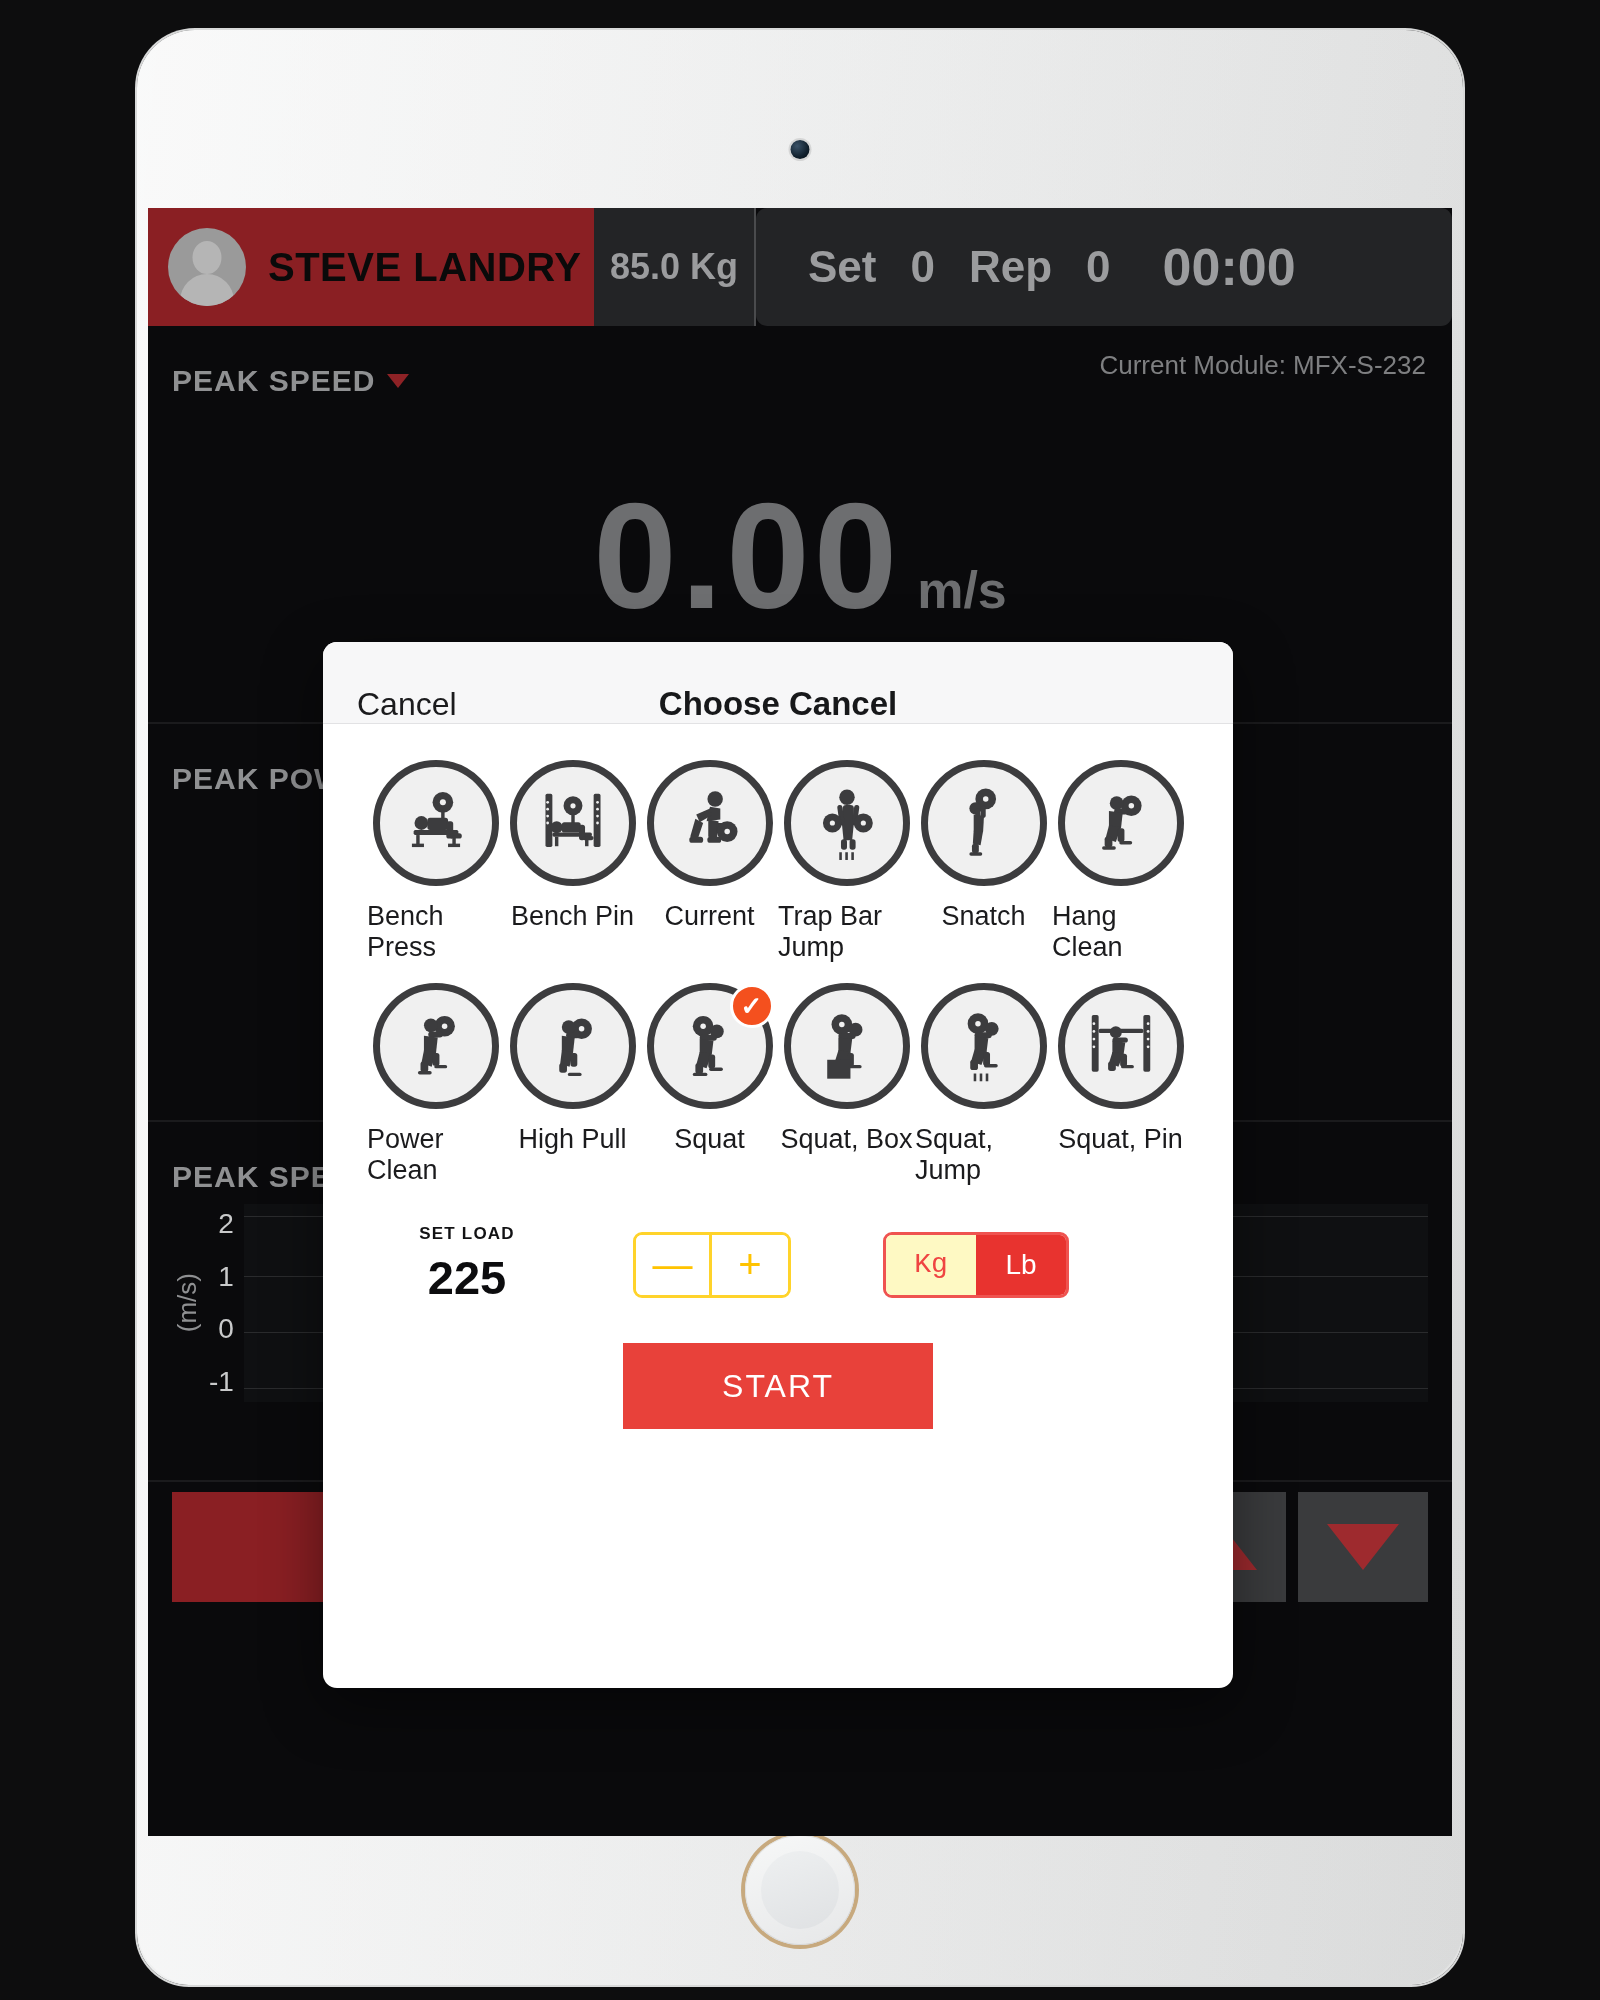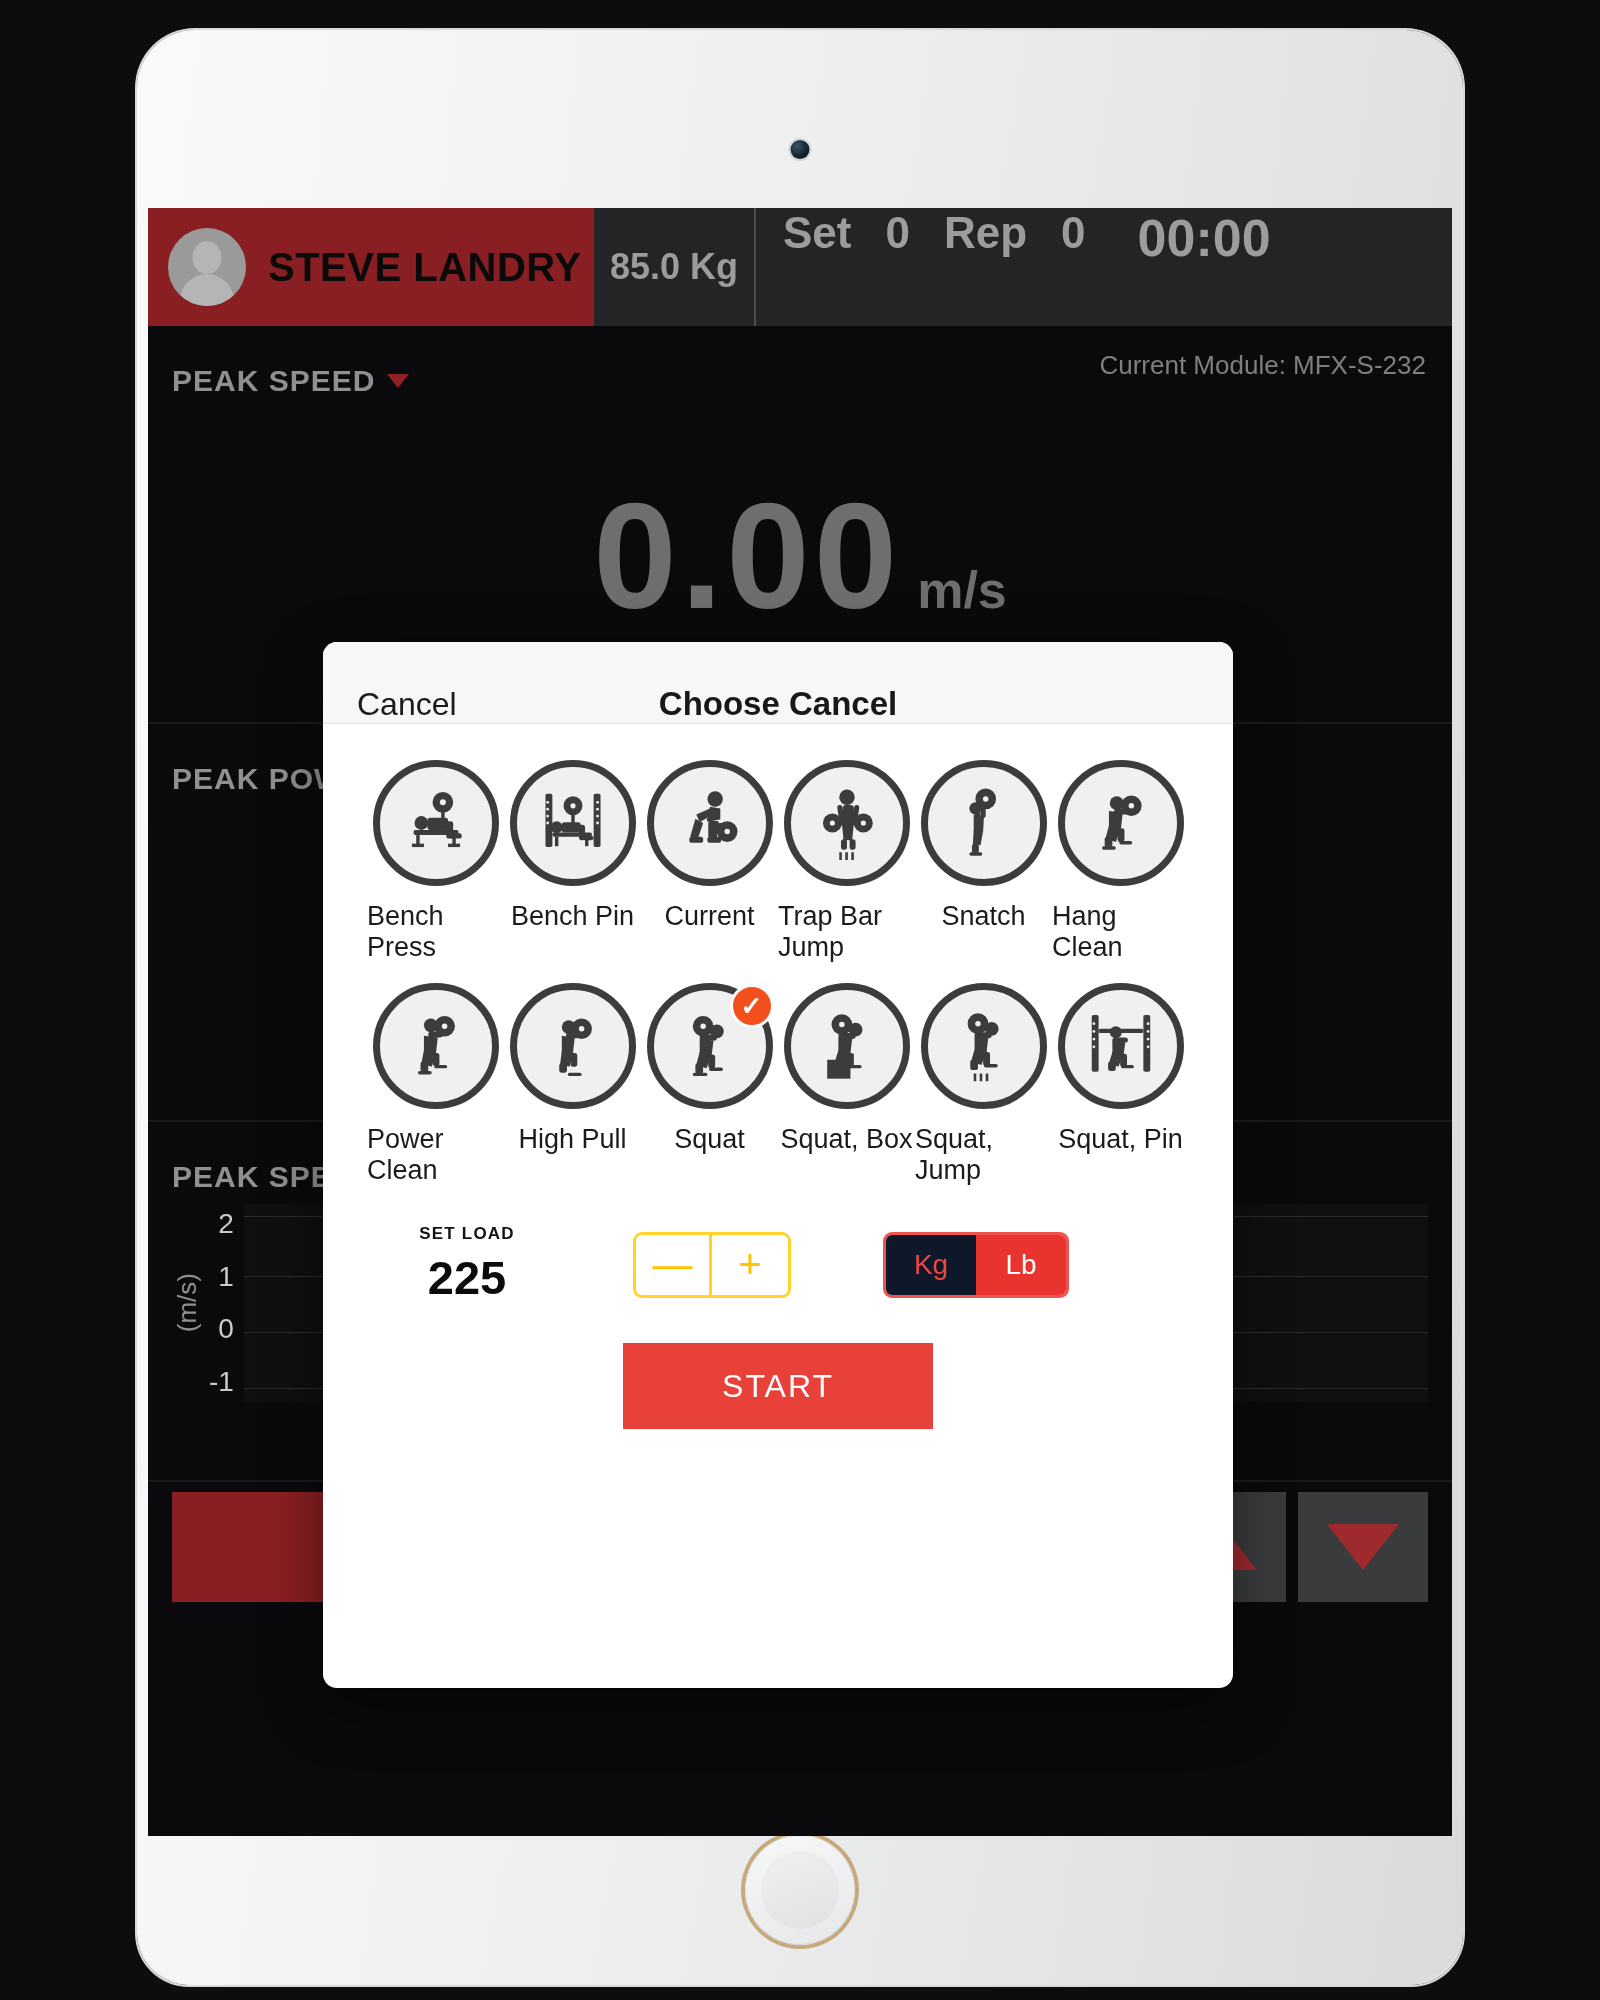--- a/index.html
+++ b/index.html
@@ -74,24 +74,24 @@
     font-family:"Liberation Sans Narrow","Liberation Sans",sans-serif;
   }
   .kg-cell {
     width:162px; background:#232426; color:#9b9c9e; display:flex;
     align-items:center; justify-content:center; font-size:36px; font-weight:700;
     border-right:2px solid #4a4b4d;
     font-family:"Liberation Sans Narrow","Liberation Sans",sans-serif;
   }
   .meters {
     flex:1; background:#232426; color:#9b9c9e; display:flex;
-    gap:34px; padding-left:27px;
+    align-items:center; gap:34px; padding-left:52px;
     font-size:44px; font-weight:700;
     font-family:"Liberation Sans Narrow","Liberation Sans",sans-serif;
-    white-space:nowrap; overflow:hidden;
+    white-space:nowrap; overflow:hidden;border-radius:11px;
   }
   .meters .num { color:#9b9c9e; }
   .timer { font-size:52px; margin-left:18px; }
 
   
   .panel { position:relative; border-bottom:2px solid #1b1b1d; padding:0 24px; }
   .panel-title {
     color:#8f9092; font-size:30px; font-weight:700; letter-spacing:1px;
     padding:38px 0 0 0; display:flex; align-items:center; gap:12px;
     font-family:"Liberation Sans Narrow","Liberation Sans",sans-serif;
@@ -200,21 +200,21 @@
     color:#ffc300; font-size:40px; cursor:pointer; background:#fff;
   }
   .stepper div:first-child { border-right:3px solid #ffd32a; }
   .unit-toggle {
     display:flex; margin-left:92px; border:3px solid #ef5350; border-radius:9px; overflow:hidden;
   }
   .unit-toggle div {
     width:90px; height:60px; display:flex; align-items:center; justify-content:center;
     font-size:28px; cursor:pointer;
   }
-  .unit-off { background:#0f172a; color:#ef4542; }
+  .unit-off { background:#fef9c3; color:#ef4542;font-family:Liberation Mono, monospace; }
   .unit-on { background:#e8332f; color:#fff; }
 
   .start-wrap { display:flex; justify-content:center; padding-top:38px; }
   .start-btn {
     width:310px; height:86px; background:#e8413a; color:#fff;
     display:flex; align-items:center; justify-content:center;
     font-size:32px; letter-spacing:2px; cursor:pointer;
   }
 </style>
 </head>

